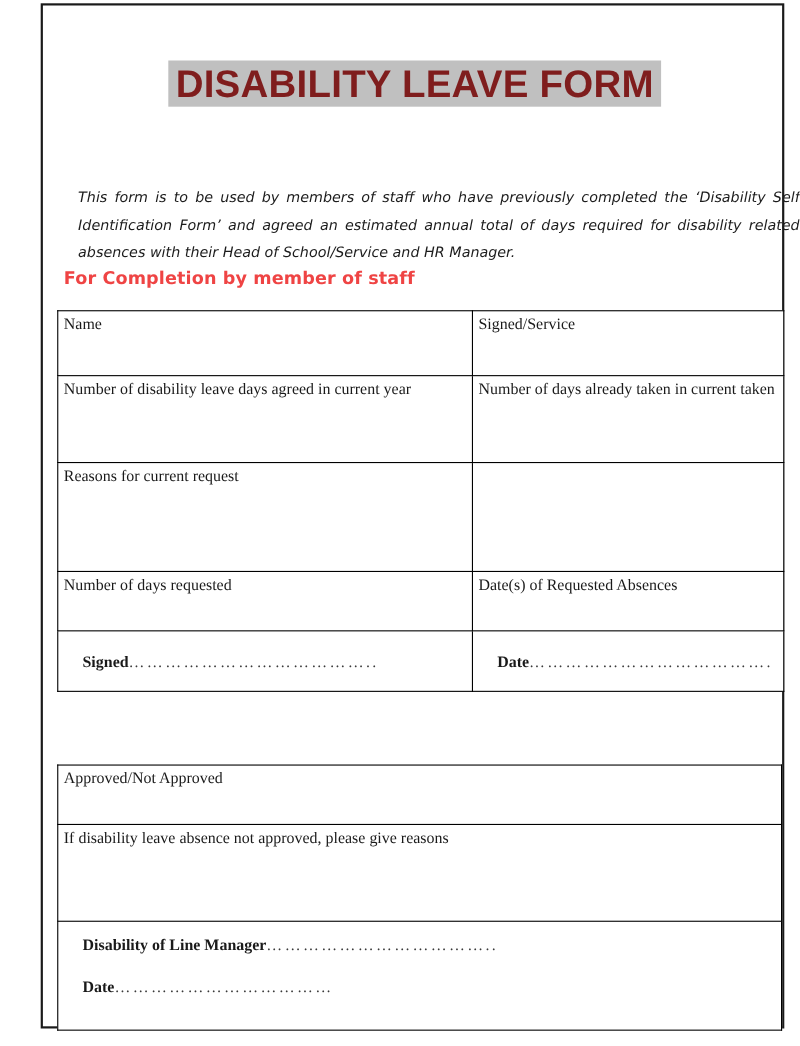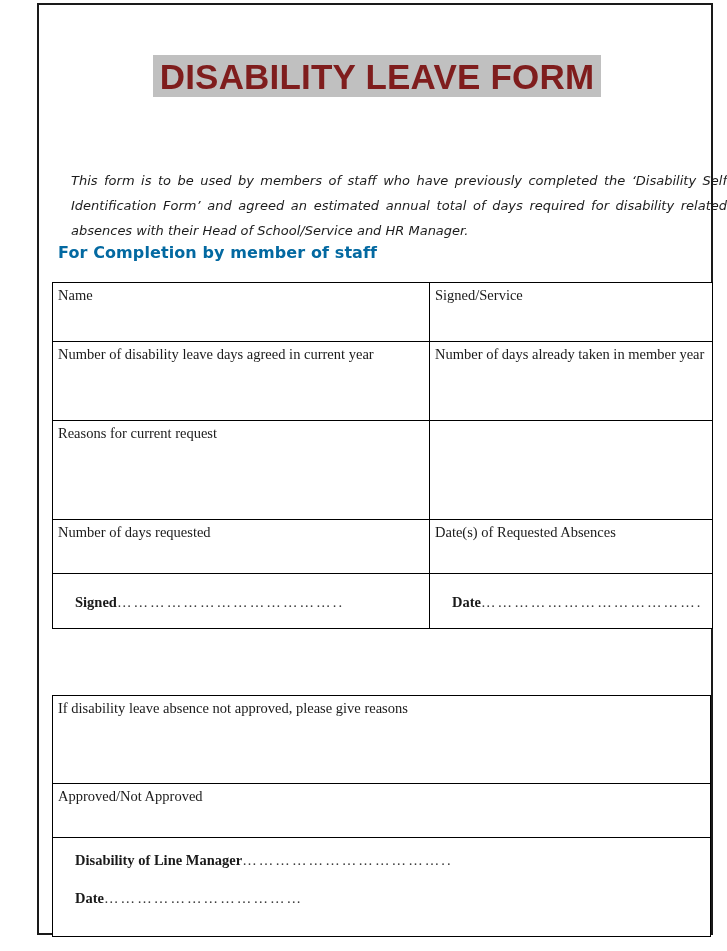--- a/index.html
+++ b/index.html
@@ -64,21 +64,21 @@
   }
 
   
   .section-heading {
     position: absolute;
     left: 19px;
     font-family: "DejaVu Sans", sans-serif;
     font-weight: bold;
     font-size: 16px;
     line-height: 20px;
-    color: #0369a1;
+    color: #ef4444;
     letter-spacing: 0.1px;
     white-space: nowrap;
   }
   #heading-staff { top: 238px; }
   #heading-manager { top: 651px; }
 
   
   .form-table {
     position: absolute;
     border-collapse: collapse;
@@ -151,21 +151,21 @@
       <col style="width:377px">
       <col style="width:283px">
     </colgroup>
     <tbody>
       <tr>
         <td class="cell-name">Name</td>
         <td class="cell-name">Signed/Service</td>
       </tr>
       <tr>
         <td class="cell-agreed">Number of disability leave days agreed in current year</td>
-        <td class="cell-agreed">Number of days already taken in member year</td>
+        <td class="cell-agreed">Number of days already taken in current taken</td>
       </tr>
       <tr>
         <td class="cell-reasons">Reasons for current request</td>
         <td class="cell-reasons"></td>
       </tr>
       <tr>
         <td class="cell-requested">Number of days requested</td>
         <td class="cell-requested">Date(s) of Requested Absences</td>
       </tr>
       <tr>
@@ -179,24 +179,24 @@
     </tbody>
   </table>
 
 
   <table class="form-table" id="table-manager">
     <colgroup>
       <col style="width:658px">
     </colgroup>
     <tbody>
       <tr>
+        <td class="cell-approved">Approved/Not Approved</td>
+      </tr>
+      <tr>
         <td class="cell-notappr">If disability leave absence not approved, please give reasons</td>
-      </tr>
-      <tr>
-        <td class="cell-approved">Approved/Not Approved</td>
       </tr>
       <tr>
         <td class="cell-signature">
           <div class="sig-line"><span class="lbl">Disability of Line Manager</span><span class="dots">………………………………..</span></div>
           <div class="sig-line second"><span class="lbl">Date</span><span class="dots">………………………………</span></div>
         </td>
       </tr>
     </tbody>
   </table>
 

